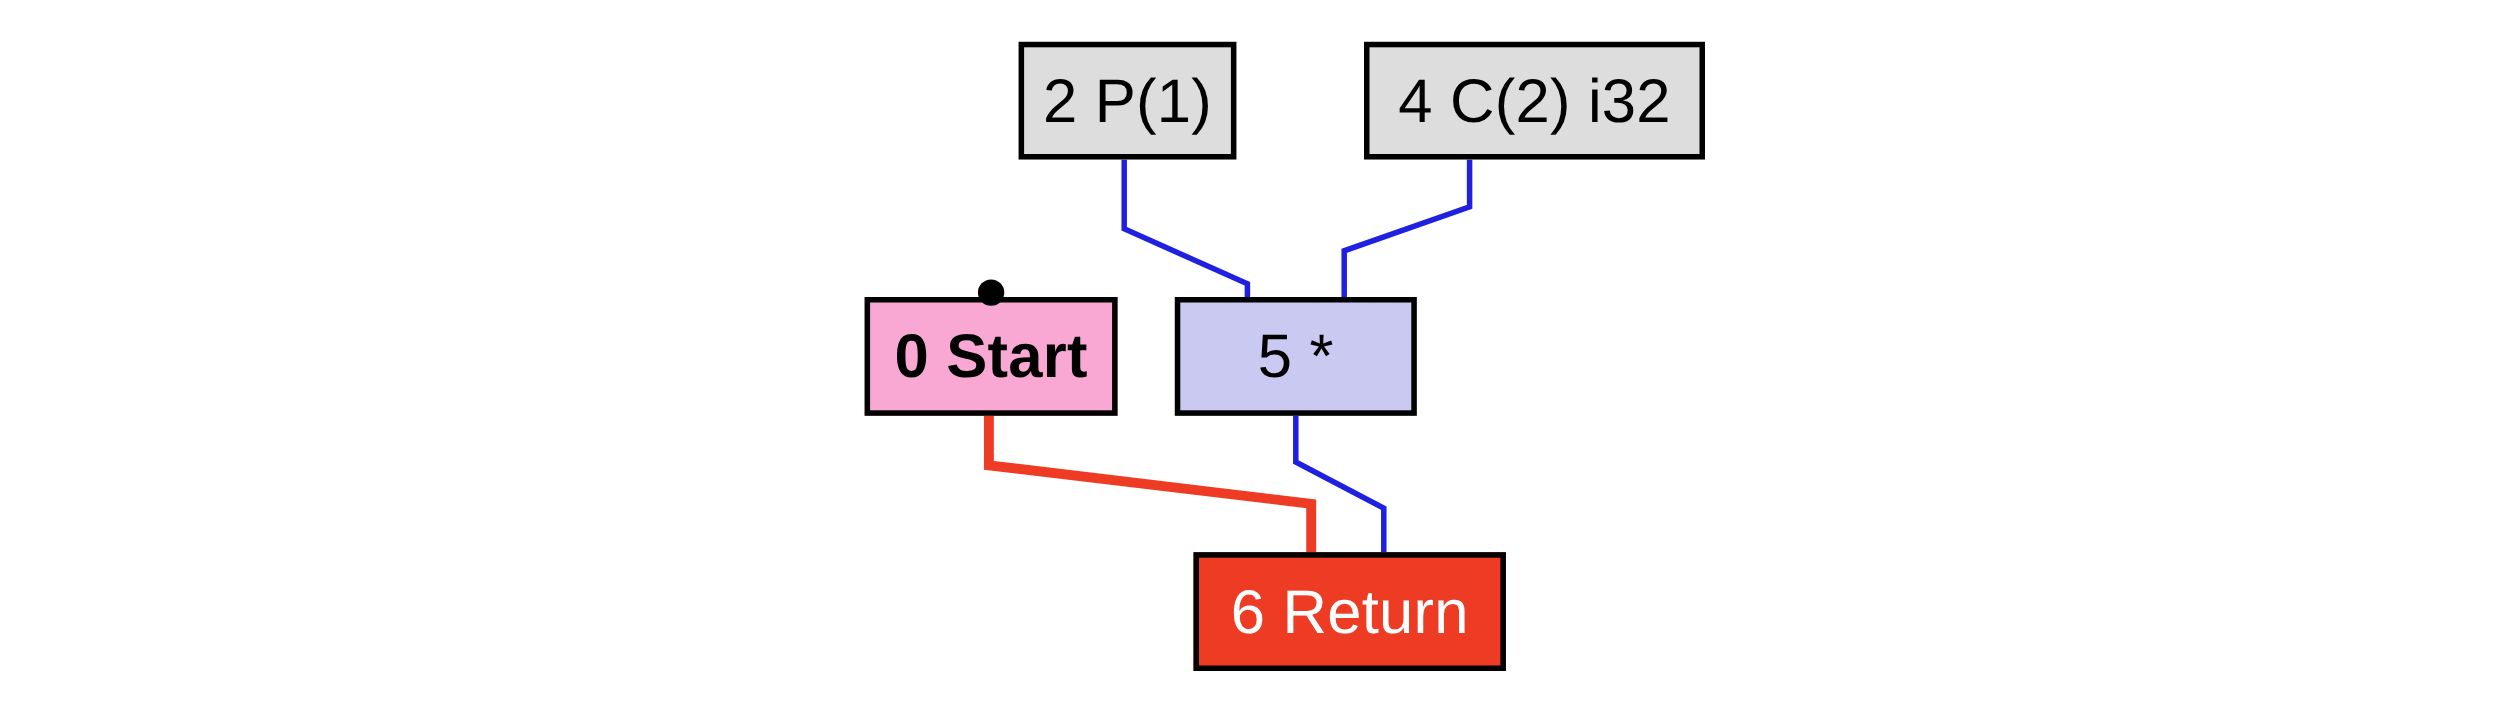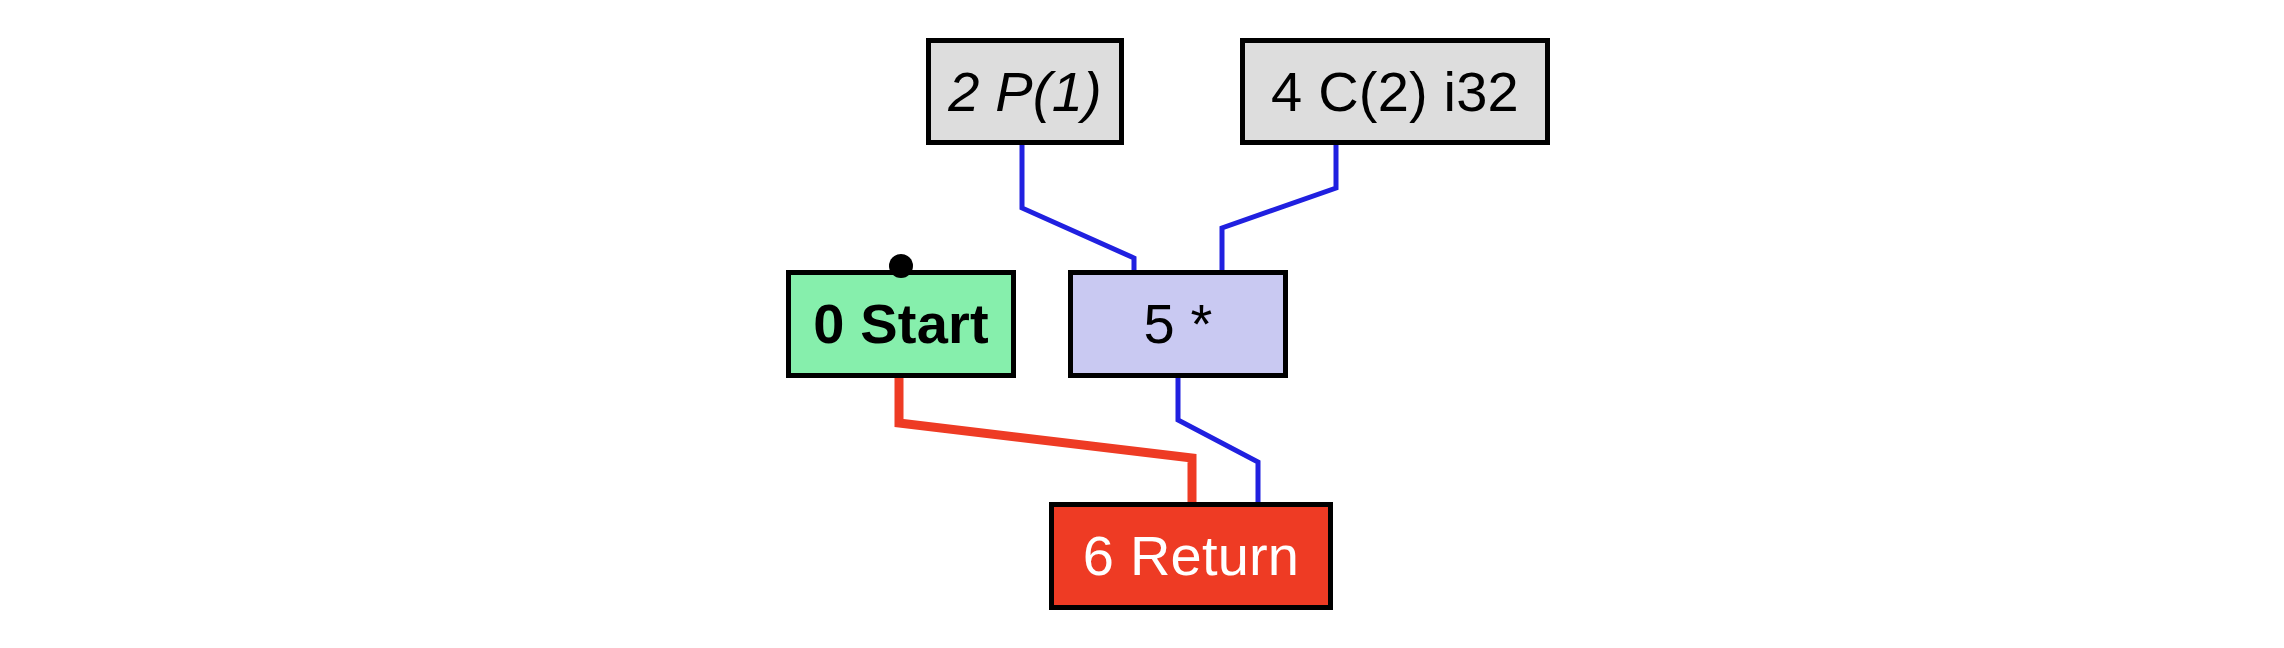--- a/index.html
+++ b/index.html
@@ -41,21 +41,21 @@
   }
   .node-gray {
     background: #dddddd;
     color: #000000;
   }
   .node-gray .node-label {
     font-size: 56px;
     font-weight: 400;
   }
   .node-start {
-    background: #86efac;
+    background: #f9a8d4;
     color: #000000;
   }
   .node-start .node-label {
     font-size: 56px;
     font-weight: 700;
   }
   .node-op {
     background: #c9c9f2;
     color: #000000;
   }
@@ -84,31 +84,31 @@
 <div id="canvas">
 
   <svg id="edge-layer" viewBox="0 0 2284 648" width="2284" height="648" xmlns="http://www.w3.org/2000/svg">
       <polyline points="1022,145 1022,208 1134,258 1134,270" fill="none" stroke="#2020e0" stroke-width="5" stroke-linecap="butt" stroke-linejoin="miter"></polyline>
       <polyline points="1336,145 1336,188 1222,228 1222,270" fill="none" stroke="#2020e0" stroke-width="5" stroke-linecap="butt" stroke-linejoin="miter"></polyline>
       <polyline points="1178,378 1178,420 1258,462 1258,502" fill="none" stroke="#2020e0" stroke-width="5" stroke-linecap="butt" stroke-linejoin="miter"></polyline>
       <polyline points="899,378 899,423 1192,458 1192,502" fill="none" stroke="#ee3b24" stroke-width="9" stroke-linecap="butt" stroke-linejoin="miter"></polyline>
     </svg>
 
   <div id="node-layer">
-      <div class="node node-gray" style="left: 926px; top: 38px; width: 198px; height: 107px; font-style: italic;">
+      <div class="node node-gray" style="left: 926px; top: 38px; width: 198px; height: 107px;">
         <span class="node-label">2 P(1)</span>
       </div>
       <div class="node node-gray" style="left: 1240px; top: 38px; width: 310px; height: 107px;">
         <span class="node-label">4 C(2) i32</span>
       </div>
       <div class="node node-start" style="left: 786px; top: 270px; width: 230px; height: 108px;">
         <span class="node-label">0 Start</span>
       </div>
       <div class="node node-op" style="left: 1068px; top: 270px; width: 220px; height: 108px;">
         <span class="node-label">5 *</span>
       </div>
-      <div class="node node-return" style="left: 1049px; top: 502px; width: 284px; height: 108px;">
+      <div class="node node-return" style="left: 1085px; top: 502px; width: 284px; height: 108px;">
         <span class="node-label">6 Return</span>
       </div>
       <div class="port-dot" style="left: 889px; top: 254px; width: 24px; height: 24px; background: rgb(0, 0, 0);"></div>
     </div>
 
 </div>
 
 </body></html>

